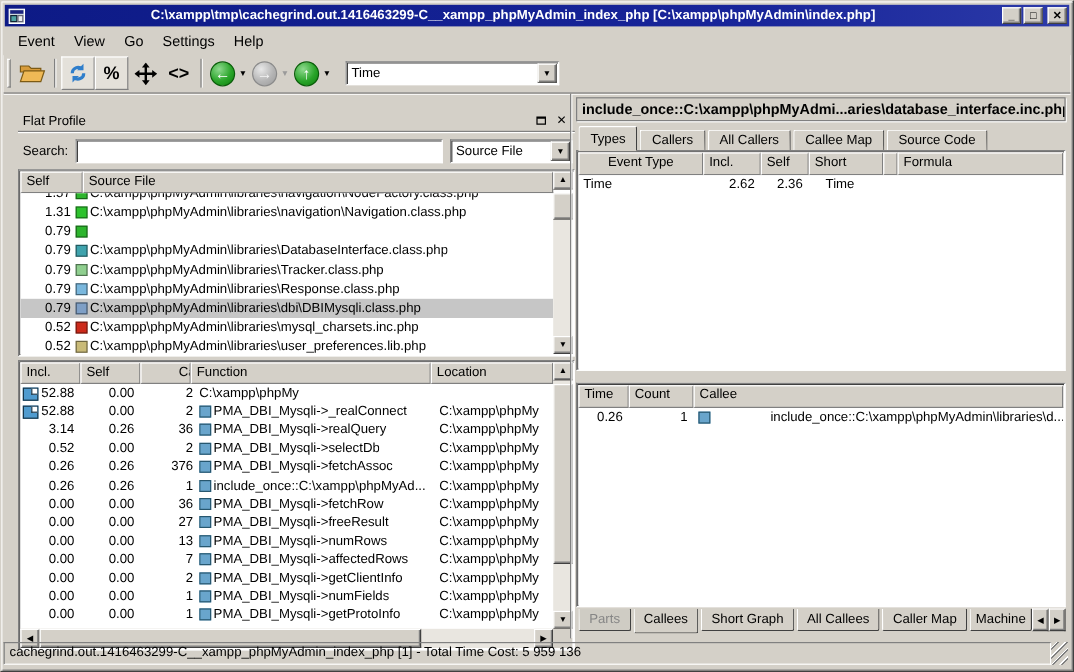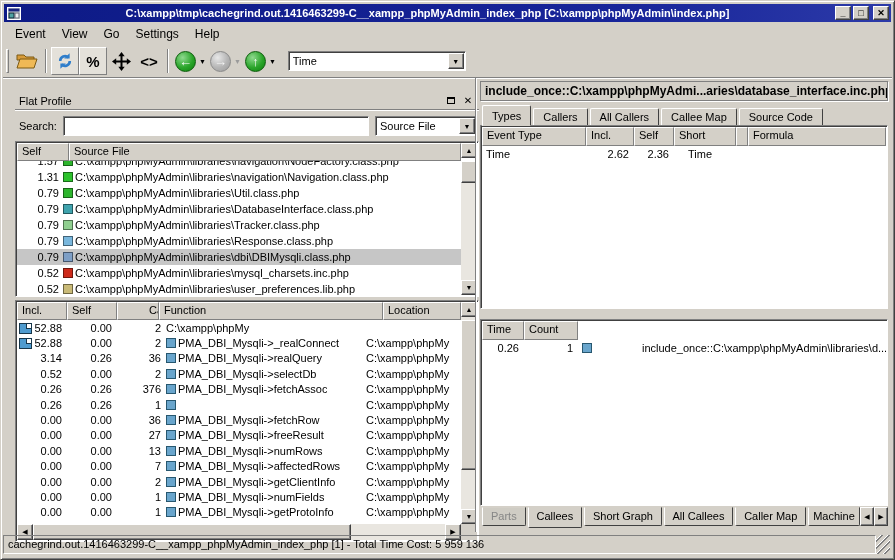--- a/index.html
+++ b/index.html
@@ -73,21 +73,21 @@
   .sbtn { width:16px; height:15px; display:flex; align-items:center; justify-content:center; font-size:7px; color:#000; }
   .sthumb { position:absolute; left:0; width:16px; }
   .fl-thumb { top:34px; height:22px; }
 
   
   .functable { position:absolute; left:2px; right:2px; top:210px; height:242px; }
   .ft-hdr { position:absolute; left:1px; right:17px; top:1px; height:18px; display:flex; }
   .c-incl { width:50px; flex:none; }
   .c-fself { width:50px; flex:none; }
   .c-called { width:42px; flex:none;padding-left:31px; }
-  .c-func { width:224px; flex:none; }
+  .c-func { width:200px; flex:none; }
   .c-loc { flex:1; }
   .ft-body { position:absolute; left:1px; right:17px; top:19px; bottom:17px; background:#fff; overflow:hidden; }
   .trow { height:15.4px; display:flex; align-items:center; white-space:nowrap; }
   .n { text-align:right; padding-right:5px; flex:none; }
   .t-incl { width:50px; position:relative; }
   .t-self { width:50px; }
   .t-called { width:49px; }
   .t-func { width:200px; flex:none; display:flex; align-items:center; overflow:hidden; }
   .t-loc { flex:1; overflow:hidden; }
   .baricon { position:absolute; left:2px; top:1px; width:13px; height:11px; background:#4f9bcf; border:1px solid #17364a; }
@@ -101,21 +101,21 @@
   .hsp { flex:1; }
   .corner { position:absolute; right:1px; bottom:1px; width:16px; height:16px; background:#d4d0c8; }
 
   
   .dethdr { position:absolute; left:4px; right:4px; top:3px; height:20px; font-weight:bold; font-size:12px; white-space:nowrap; overflow:hidden; padding:2px 4px 0; border:1px solid #808080; box-shadow:1px 1px 0 #fff; }
   .toptabs { position:absolute; left:6px; right:4px; top:26px; height:22px; display:flex; align-items:flex-end; }
   .tab { height:18px; line-height:17px; padding:0 9px; background:#d4d0c8; border:1px solid; border-color:#fff #404040 #d4d0c8 #fff; border-radius:2px 2px 0 0; margin-right:2px; position:relative; white-space:nowrap; }
   .tab.active { height:21px; line-height:20px; z-index:2; }
   .typesframe { position:absolute; left:4px; right:4px; top:47px; height:184px; }
   .tf-hdr { position:absolute; left:1px; right:1px; top:1px; height:19px; display:flex; }
-  .c-evt { width:104px; flex:none; }
+  .c-evt { width:104px; flex:none;text-align:center; }
   .c-tincl { width:48px; flex:none; }
   .c-tself { width:40px; flex:none; }
   .c-short { width:62px; flex:none; }
   .c-gap { width:12px; flex:none; padding:1px 0; }
   .c-formula { flex:1; }
   .tf-body { position:absolute; left:1px; right:1px; top:20px; bottom:1px; background:#fff; overflow:hidden; }
   .tf-row { height:16px; display:flex; align-items:center; }
   .tv-evt { width:104px; padding-left:4px; flex:none; }
   .tv-incl { width:48px; }
   .tv-self { width:40px; }
@@ -256,21 +256,20 @@
                 <span class="fpath">C:\xampp\phpMyAdmin\libraries\navigation\NodeFactory.class.php</span>
               </div>
               <div class="frow">
                 <span class="fself">1.31</span>
                 <span class="sq" style="background: rgb(45, 194, 45);"></span>
                 <span class="fpath">C:\xampp\phpMyAdmin\libraries\navigation\Navigation.class.php</span>
               </div>
               <div class="frow">
                 <span class="fself">0.79</span>
                 <span class="sq" style="background: rgb(45, 181, 45);"></span>
-                <span class="fpath">C:\xampp\phpMyAdmin\libraries\Util.class.php</span>
               </div>
               <div class="frow">
                 <span class="fself">0.79</span>
                 <span class="sq" style="background: rgb(63, 163, 173);"></span>
                 <span class="fpath">C:\xampp\phpMyAdmin\libraries\DatabaseInterface.class.php</span>
               </div>
               <div class="frow">
                 <span class="fself">0.79</span>
                 <span class="sq" style="background: rgb(143, 207, 143);"></span>
                 <span class="fpath">C:\xampp\phpMyAdmin\libraries\Tracker.class.php</span>
@@ -357,20 +356,21 @@
                 <span style="overflow: hidden; white-space: nowrap;">PMA_DBI_Mysqli-&gt;fetchAssoc</span>
               </span>
               <span class="t-loc">C:\xampp\phpMy</span>
             </div>
             <div class="trow">
               <span class="t-incl n">0.26</span>
               <span class="t-self n">0.26</span>
               <span class="t-called n">1</span>
               <span class="t-func">
                 <span class="fnicon"></span>
+                <span style="overflow: hidden; white-space: nowrap;">include_once::C:\xampp\phpMyAd...</span>
               </span>
               <span class="t-loc">C:\xampp\phpMy</span>
             </div>
             <div class="trow">
               <span class="t-incl n">0.00</span>
               <span class="t-self n">0.00</span>
               <span class="t-called n">36</span>
               <span class="t-func">
                 <span class="fnicon"></span>
                 <span style="overflow: hidden; white-space: nowrap;">PMA_DBI_Mysqli-&gt;fetchRow</span>
@@ -481,20 +481,21 @@
           </div>
         </div>
       </div>
 
       <div class="hsplitter"></div>
 
       <div class="calleesframe sunken">
         <div class="cf-hdr">
           <span class="hcell c-ctime">Time</span>
           <span class="hcell c-ccount">Count</span>
+          <span class="hcell c-callee">Callee</span>
         </div>
         <div class="cf-body">
           <div class="cf-row">
             <span class="cv-time n">0.26</span>
             <span class="cv-count n">1</span>
             <span class="cv-callee">
               <span class="fnicon"></span>
               <span style="overflow:hidden;white-space:nowrap;padding-left:48px;">include_once::C:\xampp\phpMyAdmin\libraries\d...</span>
             </span>
           </div>

